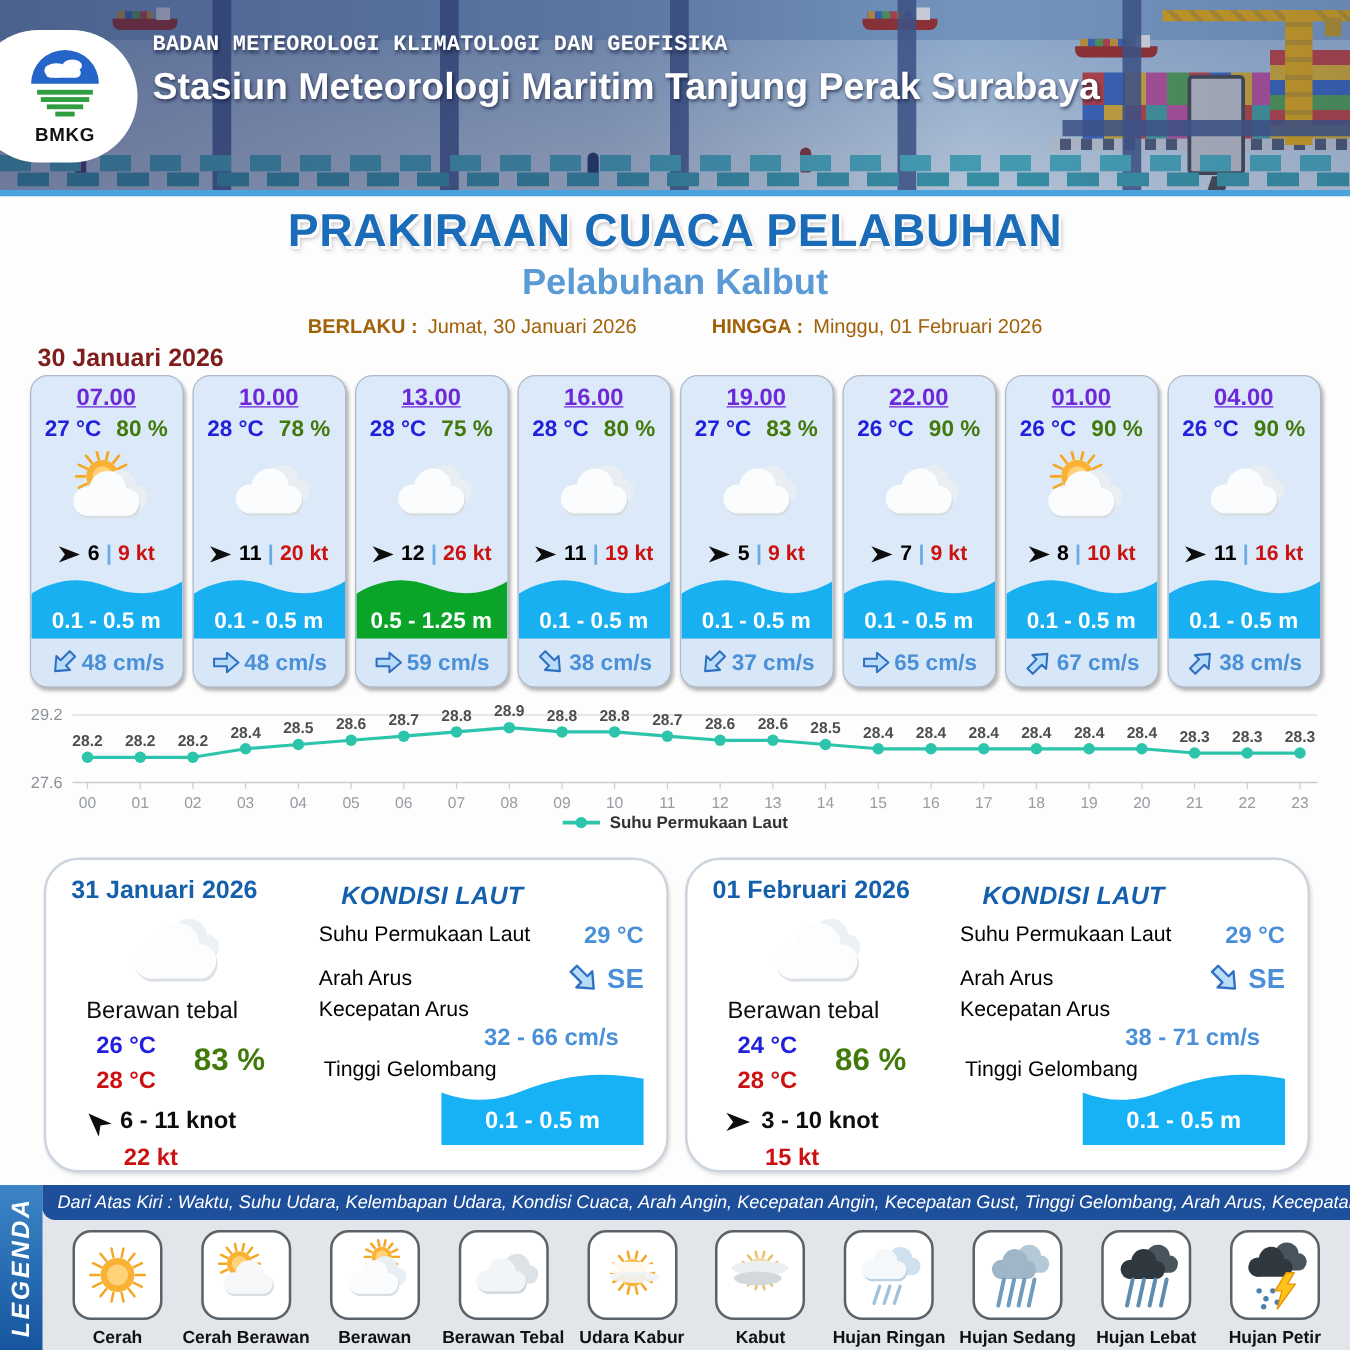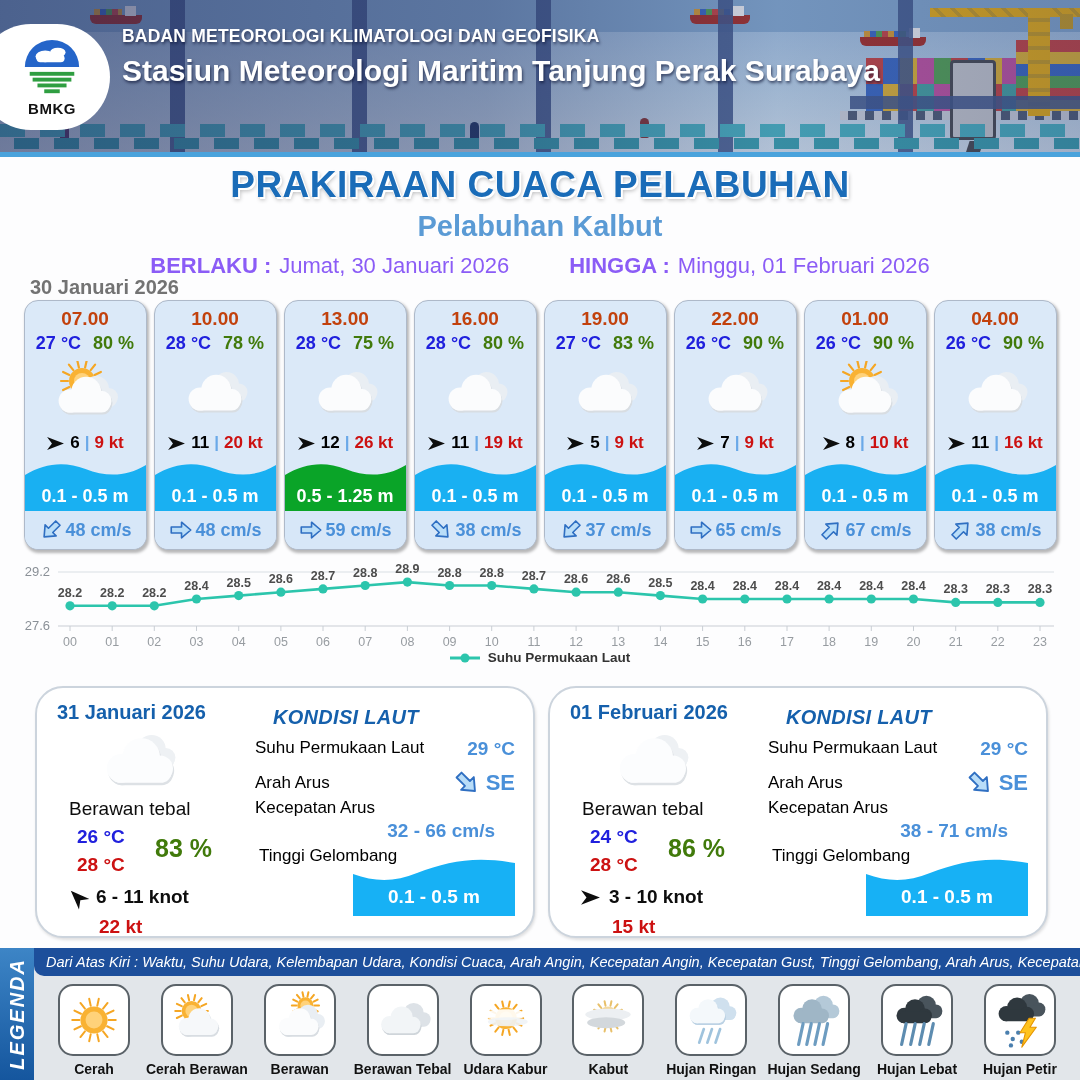--- a/index.html
+++ b/index.html
@@ -40,41 +40,41 @@
   .chairs2 { position:absolute; top:138px; left:14px; width:1066px; height:11px;
              background:repeating-linear-gradient(90deg,#3da4b4 0 25px,transparent 25px 40px); }
   .person { position:absolute; width:9px; height:20px; border-radius:5px 5px 2px 2px; }
   .hdr-overlay { position:absolute; inset:0;
         background:linear-gradient(90deg,rgba(28,36,84,.55) 0%,rgba(28,36,84,.40) 45%,rgba(28,36,84,.18) 72%,rgba(28,36,84,.28) 100%); }
   .logo-pill { position:absolute; top:24px; left:-22px; width:132px; height:106px; background:#fff;
                border-radius:56px; display:flex; flex-direction:column; align-items:center; justify-content:center; padding-left:16px; }
   .logo-text { font-size:15px; font-weight:bold; color:#111; letter-spacing:.5px; margin-top:1px; }
   .hdr-text { position:absolute; left:122px; top:26px; right:10px; color:#fff;
               text-shadow:1px 2px 3px rgba(8,16,48,.65); }
-  .hdr-line1 { font-size:17.5px; font-weight:bold; letter-spacing:.2px; }
+  .hdr-line1 { font-size:17.5px; font-weight:bold; letter-spacing:.2px;font-family:Liberation Mono, monospace; }
   .hdr-line2 { font-size:30px; font-weight:bold; margin-top:7px; }
   .hdr-line3 { font-size:17px; margin-top:9px; }
   .hdr-strip { position:absolute; top:152px; left:0; width:1080px; height:5px; background:#4aa3dc; }
 
   
   .titles { position:absolute; top:164px; left:0; width:1080px; text-align:center; }
   .title-main { font-size:37px; font-weight:800; color:#1a6cb8; letter-spacing:.5px;
         text-shadow:2px 2px 0 #fff,-1px -1px 0 #fff,2px 3px 4px rgba(0,0,0,.28); }
   .title-sub { font-size:29px; font-weight:800; color:#5b9bd5; margin-top:4px; }
-  .validity { margin-top:10px; font-size:22px; color:#8b5cf6; }
+  .validity { margin-top:10px; font-size:16px; color:#a16207; }
   .v-label { font-weight:bold; }
   .v-value { margin-left:8px; }
   .v-gap { display:inline-block; width:60px; }
 
   
-  .date-label { position:absolute; top:276px; left:30px; font-size:20px; font-weight:bold; color:#737373; }
+  .date-label { position:absolute; top:276px; left:30px; font-size:20px; font-weight:bold; color:#7f1d1d; }
   .cards { position:absolute; top:300px; left:22px; width:1036px; display:flex; gap:7px; justify-content:center; }
   .fcard { width:123px; height:250px; background:#dbe9f8; border:1px solid #aeb9c9; border-radius:14px;
            box-shadow:1.5px 2.5px 3px rgba(0,0,0,.28); overflow:hidden; display:flex; flex-direction:column; }
-  .fc-time { text-align:center; font-size:19px; font-weight:bold; color:#c2410c; margin-top:7px; }
+  .fc-time { text-align:center; font-size:19px; font-weight:bold; color:#6d28d9; margin-top:7px;text-decoration:underline; }
   .fc-th { display:flex; justify-content:center; gap:12px; margin-top:3px; font-size:18px; font-weight:bold; }
   .fc-temp { color:#2020dd; }
   .fc-hum { color:#417a0b; }
   .fc-icon { height:74px; display:flex; align-items:center; justify-content:center; margin-top:2px; }
   .fc-wind { display:flex; align-items:center; justify-content:center; gap:5px; height:26px; font-size:17px; font-weight:bold; }
   .fc-wind .sep { color:#6aa9e8; font-weight:bold; }
   .fc-gust { color:#cc1111; }
   .fc-wave { position:relative; height:52px; margin-top:3px; }
   .fc-wave svg { position:absolute; inset:0; width:100%; height:100%; }
   .fc-wave-text { position:absolute; left:0; right:0; bottom:4px; text-align:center; color:#fff; font-size:18px; font-weight:bold; }

